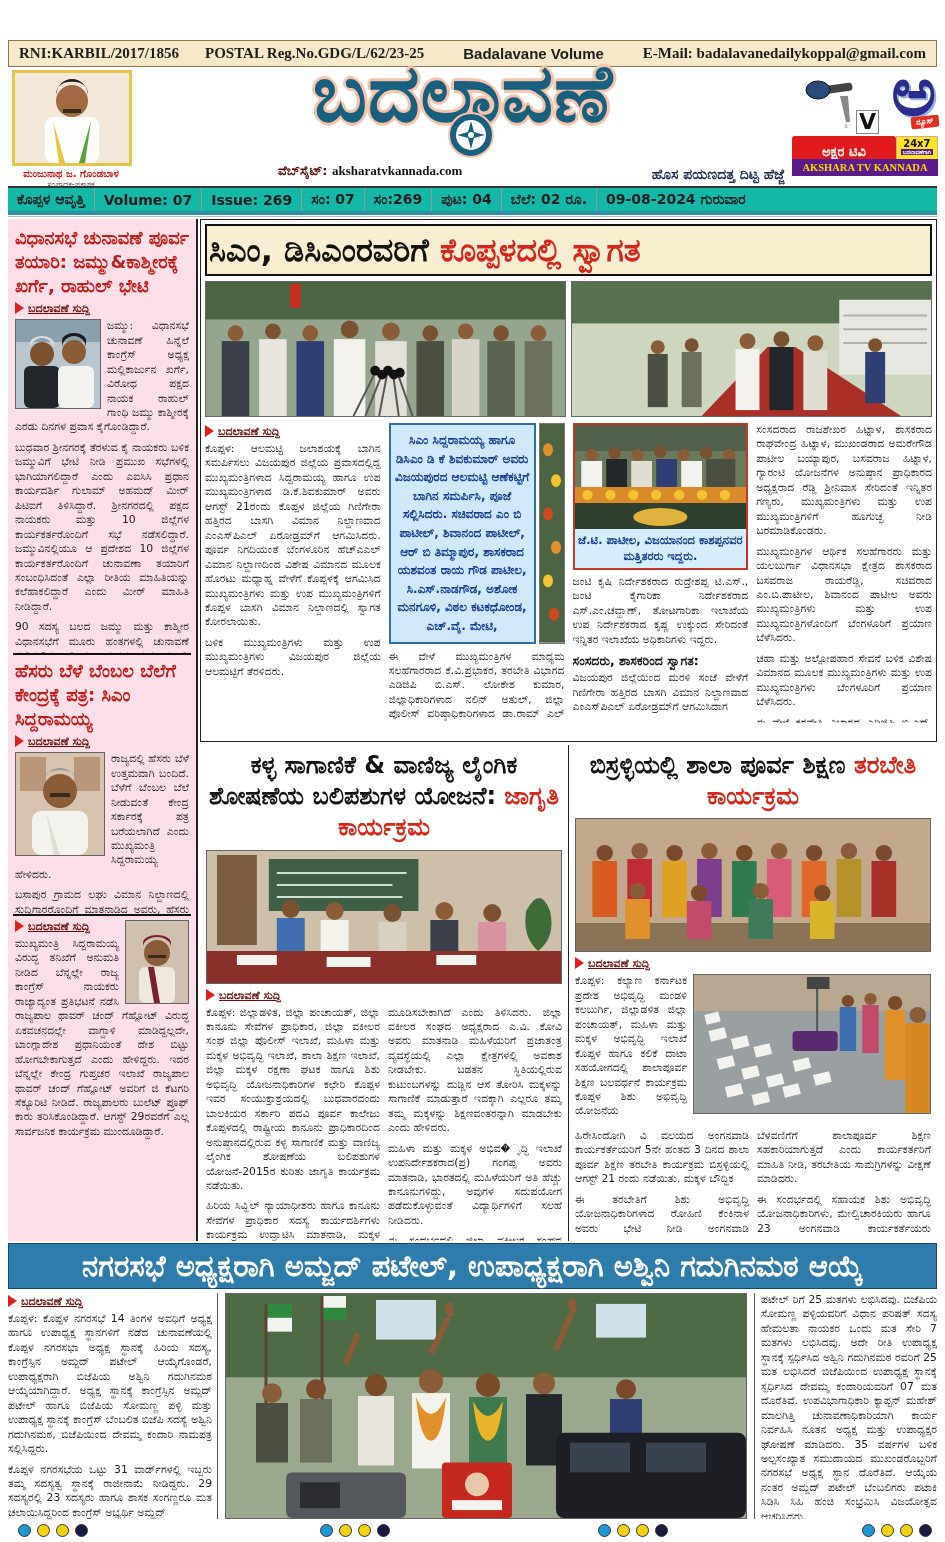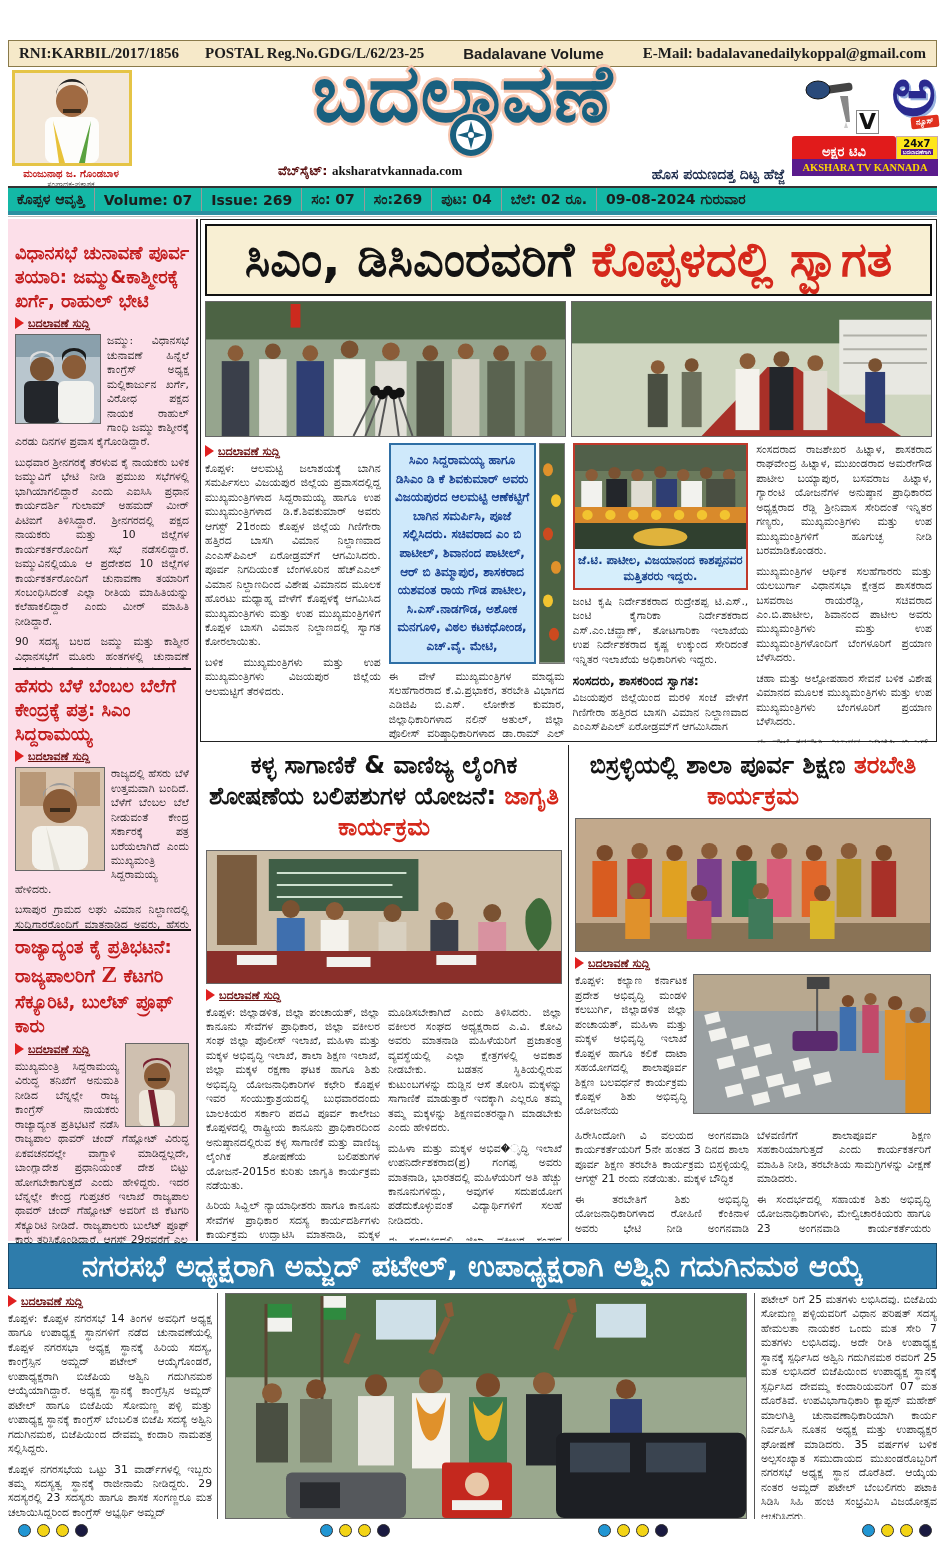--- a/index.html
+++ b/index.html
@@ -55,41 +55,41 @@
   
   .infobar{left:8px;top:186px;width:929px;height:25px;border-top:2px solid #333;
            box-sizing:border-box;background:#14b8a6;display:flex;font-weight:bold;font-size:14px;}
   .infobar .it{display:flex;align-items:center;padding:0 9px;border-right:1px solid #9a9a9a;}
   .infobar .it:last-child{border-right:none;}
   .teal1{left:8px;top:211px;width:929px;height:4px;background:#2b8fa0;}
   .teal2{left:8px;top:216px;width:929px;height:1px;background:#bbb;}
 
   
   .left-col{left:8px;top:219px;width:190px;height:1022px;background:#fcdfe9;
-            border-right:2px solid #222;box-sizing:border-box;padding:18px 5px;}
+            border-right:2px solid #222;box-sizing:border-box;padding:3px 5px;}
   .ls{overflow:hidden;border-bottom:2px solid #111;padding:2px 2px 5px;}
   .ls:last-child{border-bottom:none;}
   .ls h3{margin:2px 0 5px;font-size:18px;line-height:1.32;color:#c21d1d;font-weight:bold;}
   .ls h3 .zbig{font-family:"Liberation Serif",serif;font-size:24px;}
   .tag{display:flex;align-items:flex-start;gap:4px;font-size:11px;font-weight:bold;
        color:#6a0f0f;margin:2px 0 4px;}
   .tag .arrow{width:0;height:0;border-left:9px solid #e02020;
        border-top:6px solid transparent;border-bottom:6px solid transparent;}
   .tag .lbl{text-decoration:underline;}
   .body p{margin:0 0 6px;font-size:10.8px;line-height:1.34;text-align:justify;color:#1d1d1d;}
   .pho{border:1px solid #666;background:#ccc;}
   .pho svg{display:block;width:100%;height:100%;}
   .fl{float:left;margin:0 6px 3px 0;}
   .fr{float:right;margin:0 0 3px 6px;}
 
   
   .lead{left:200px;top:219px;width:737px;height:523px;border:1.5px solid #222;
         box-sizing:border-box;padding:4px;}
-  .lead-head{border:2px solid #111;background:#f8efd3;text-align:center;
-        font-size:48px;font-weight:bold;padding:5px 2px;color:#131313;}
+  .lead-head{border:2px solid #111;background:#f8efd3;
+        font-size:32px;font-weight:bold;padding:5px 2px;color:#131313;}
   .lead-head .red{color:#d5281b;}
   .lead-photos{display:flex;gap:5px;margin-top:5px;height:136px;}
   .lead-photos .pho{flex:1;}
   .lead-cols{display:flex;gap:8px;margin-top:6px;height:300px;overflow:hidden;}
   .lcol{flex:1;overflow:hidden;}
   .hibox-row{display:flex;gap:3px;}
   .hibox{border:2px solid #2f6fa5;background:#cfe9fb;color:#173f8f;font-weight:bold;
         text-align:center;font-size:12px;line-height:1.55;padding:6px 4px;flex:1;}
   .hstrip{width:24px;border:1px solid #777;}
   .inset{border:2px solid #c0392b;}
@@ -256,23 +256,20 @@
             <rect x="16" y="58" width="56" height="44" rx="9" fill="#f4f2ec"></rect>
             <path d="M30 58 L44 102 L38 102 Z" fill="#e0ddd2"></path>
           </svg>
         </div>
         <p>ರಾಜ್ಯದಲ್ಲಿ ಹೆಸರು ಬೆಳೆ ಉತ್ತಮವಾಗಿ ಬಂದಿದೆ. ಬೆಳೆಗೆ ಬೆಂಬಲ ಬೆಲೆ ನೀಡುವಂತೆ ಕೇಂದ್ರ ಸರ್ಕಾರಕ್ಕೆ ಪತ್ರ ಬರೆಯಲಾಗಿದೆ ಎಂದು ಮುಖ್ಯಮಂತ್ರಿ ಸಿದ್ದರಾಮಯ್ಯ ಹೇಳಿದರು.</p>
         <p>ಬಸಾಪುರ ಗ್ರಾಮದ ಲಘು ವಿಮಾನ ನಿಲ್ದಾಣದಲ್ಲಿ ಸುದ್ದಿಗಾರರೊಂದಿಗೆ ಮಾತನಾಡಿದ ಅವರು, ಹೆಸರು ಬೆಂಬಲ ಬೆಲೆಗೆ ಪತ್ರ ಬರೆಯಲಾಗಿದ್ದು, ಅಗತ್ಯ ಕ್ರಮ ಜರುಗಿಸಲಾಗುವುದು ಎಂದರು.</p>
       </div>
     </div>
 
     <div class="ls" style="height:328px;border-bottom:none;">
-      <h3>
-        <span>ರಾಜ್ಯಾದ್ಯಂತ ಕೈ ಪ್ರತಿಭಟನೆ: ರಾಜ್ಯಪಾಲರಿಗೆ </span><span class="zbig">Z</span><span> ಕೆಟಗರಿ ಸೆಕ್ಯೂರಿಟಿ, ಬುಲೆಟ್ ಪ್ರೂಫ್ ಕಾರು</span>
-      </h3>
       <div class="body">
         <div class="pho fr" style="width:62px;height:82px;">
           <svg viewBox="0 0 62 82" preserveAspectRatio="none">
             <rect width="62" height="82" fill="#cfc0b0"></rect>
             <circle cx="31" cy="32" r="13" fill="#8a5c38"></circle>
             <path d="M17 26 a14 10 0 0 1 28 0 l0 -4 a14 8 0 0 0 -28 0 Z" fill="#7a2030"></path>
             <rect x="22" y="34" width="18" height="3" fill="#3a2a1a"></rect>
             <rect x="13" y="46" width="36" height="36" rx="6" fill="#efe8dc"></rect>
             <path d="M22 46 L28 82 L34 82 L28 46 Z" fill="#7a2030"></path>
           </svg>

